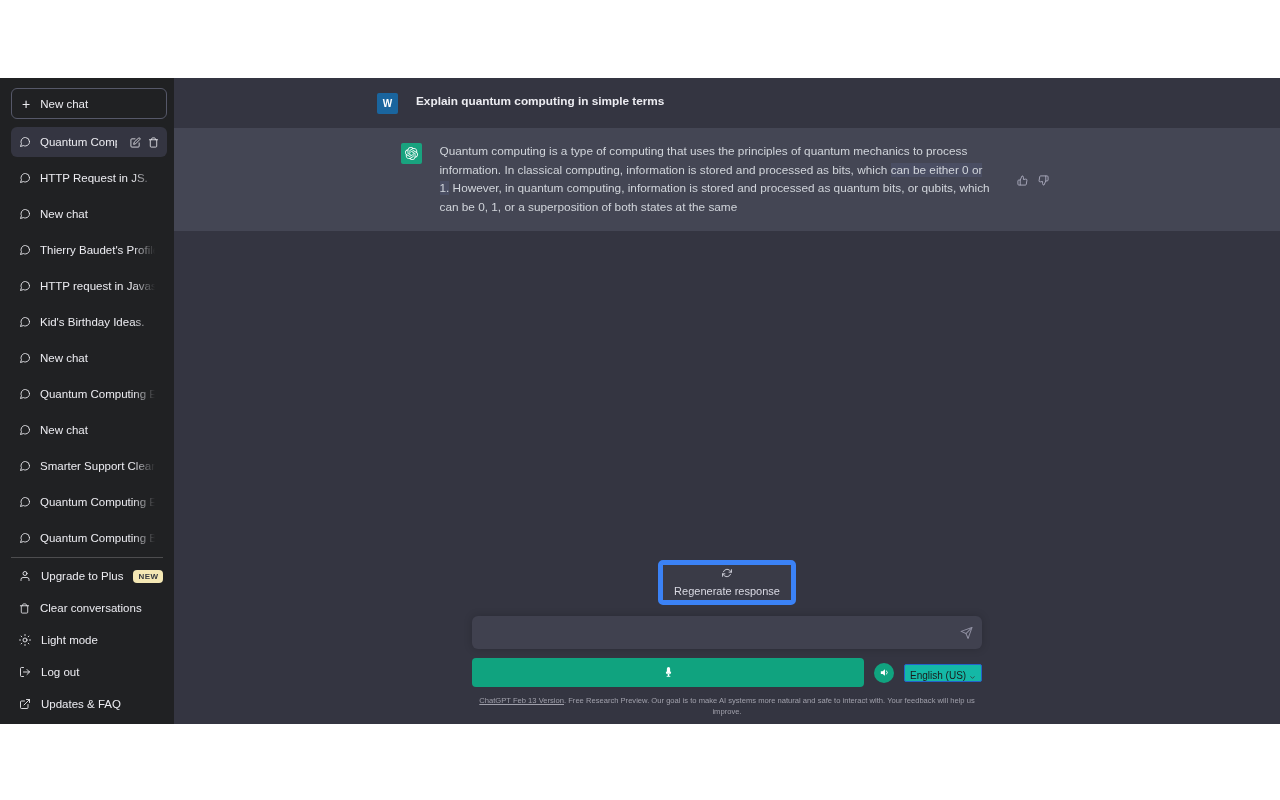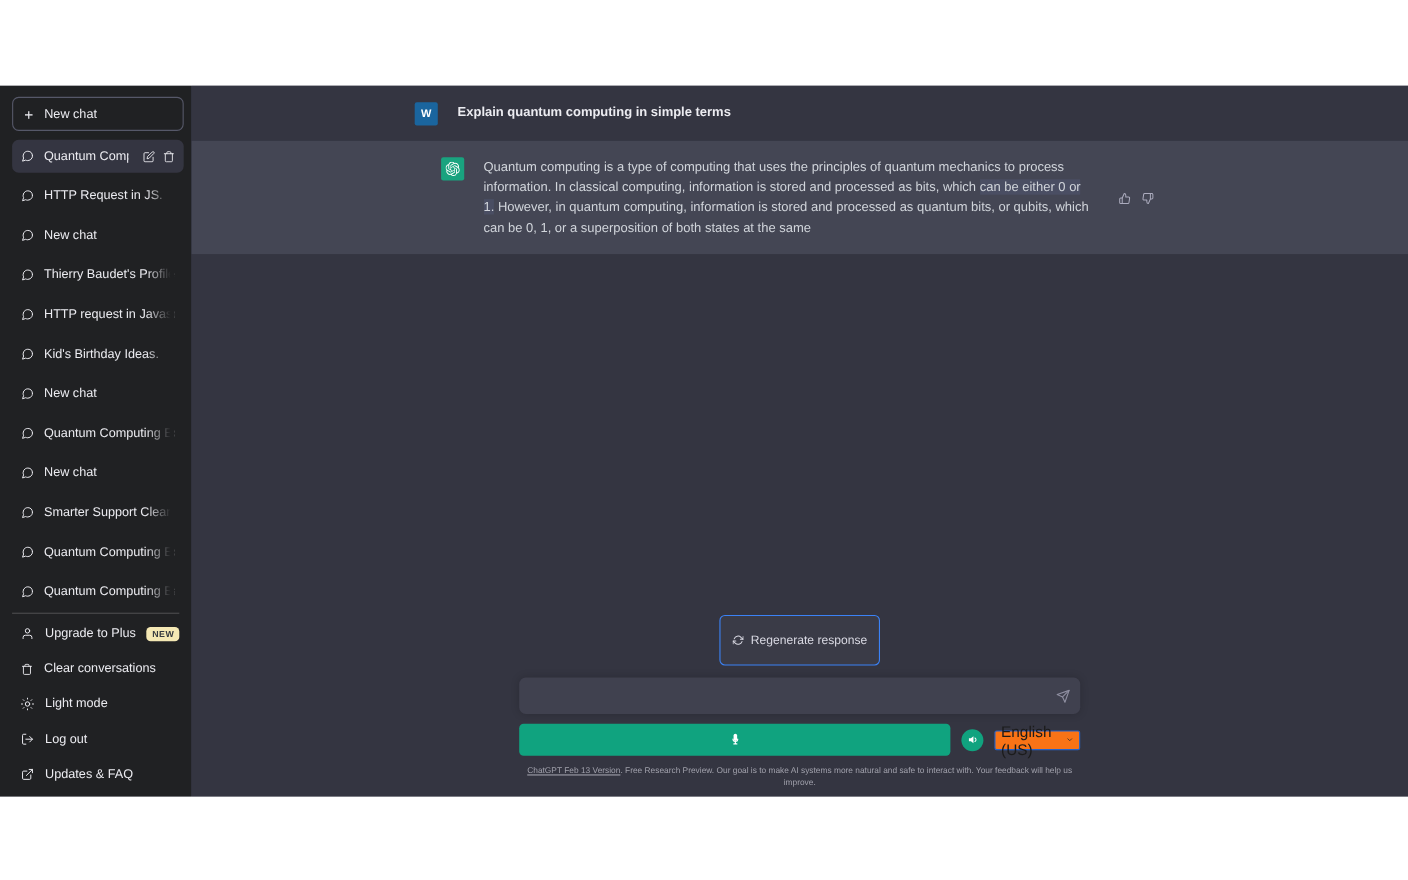--- a/index.html
+++ b/index.html
@@ -216,27 +216,28 @@
 
   .regen-wrap {
     display: flex;
     justify-content: center;
     margin-bottom: 11px;
   }
   .regen-btn {
     display: flex;
     align-items: center;
     gap: 7px;
-    border: 1px solid #3b82f6;
+    border: 5px solid #3b82f6;
     background: #3a3b47;
     border-radius: 5px;
     color: #d9d9e3;
     font-size: 11px;
-    padding: 16px 11px;
-    cursor: pointer;
+    padding: 3px 11px;
+    cursor: pointer;
+    flex-direction: column;
   }
 
   .composer-inner {
     width: 510px;
     margin: 0 auto;
   }
 
   .input-row {
     position: relative;
     background: #40414f;
@@ -291,29 +292,29 @@
     border-radius: 50%;
     background: #10a37f;
     display: flex;
     align-items: center;
     justify-content: center;
     cursor: pointer;
   }
   .lang-select {
     width: 78px;
     height: 18px;
-    background: #f97316;
+    background: #14b8a6;
     border: 1px solid #2563c9;
     border-radius: 2px;
     display: flex;
-    align-items: center;
+    align-items: flex-end;
     justify-content: space-between;
     padding: 0 5px;
     color: #1b1b1b;
-    font-size: 14px;
+    font-size: 10px;
     cursor: pointer;
     flex: 0 0 78px;
   }
 
   .footer-note {
     text-align: center;
     color: #a0a0ab;
     font-size: 7.6px;
     margin-top: 8px;
     line-height: 11px;

